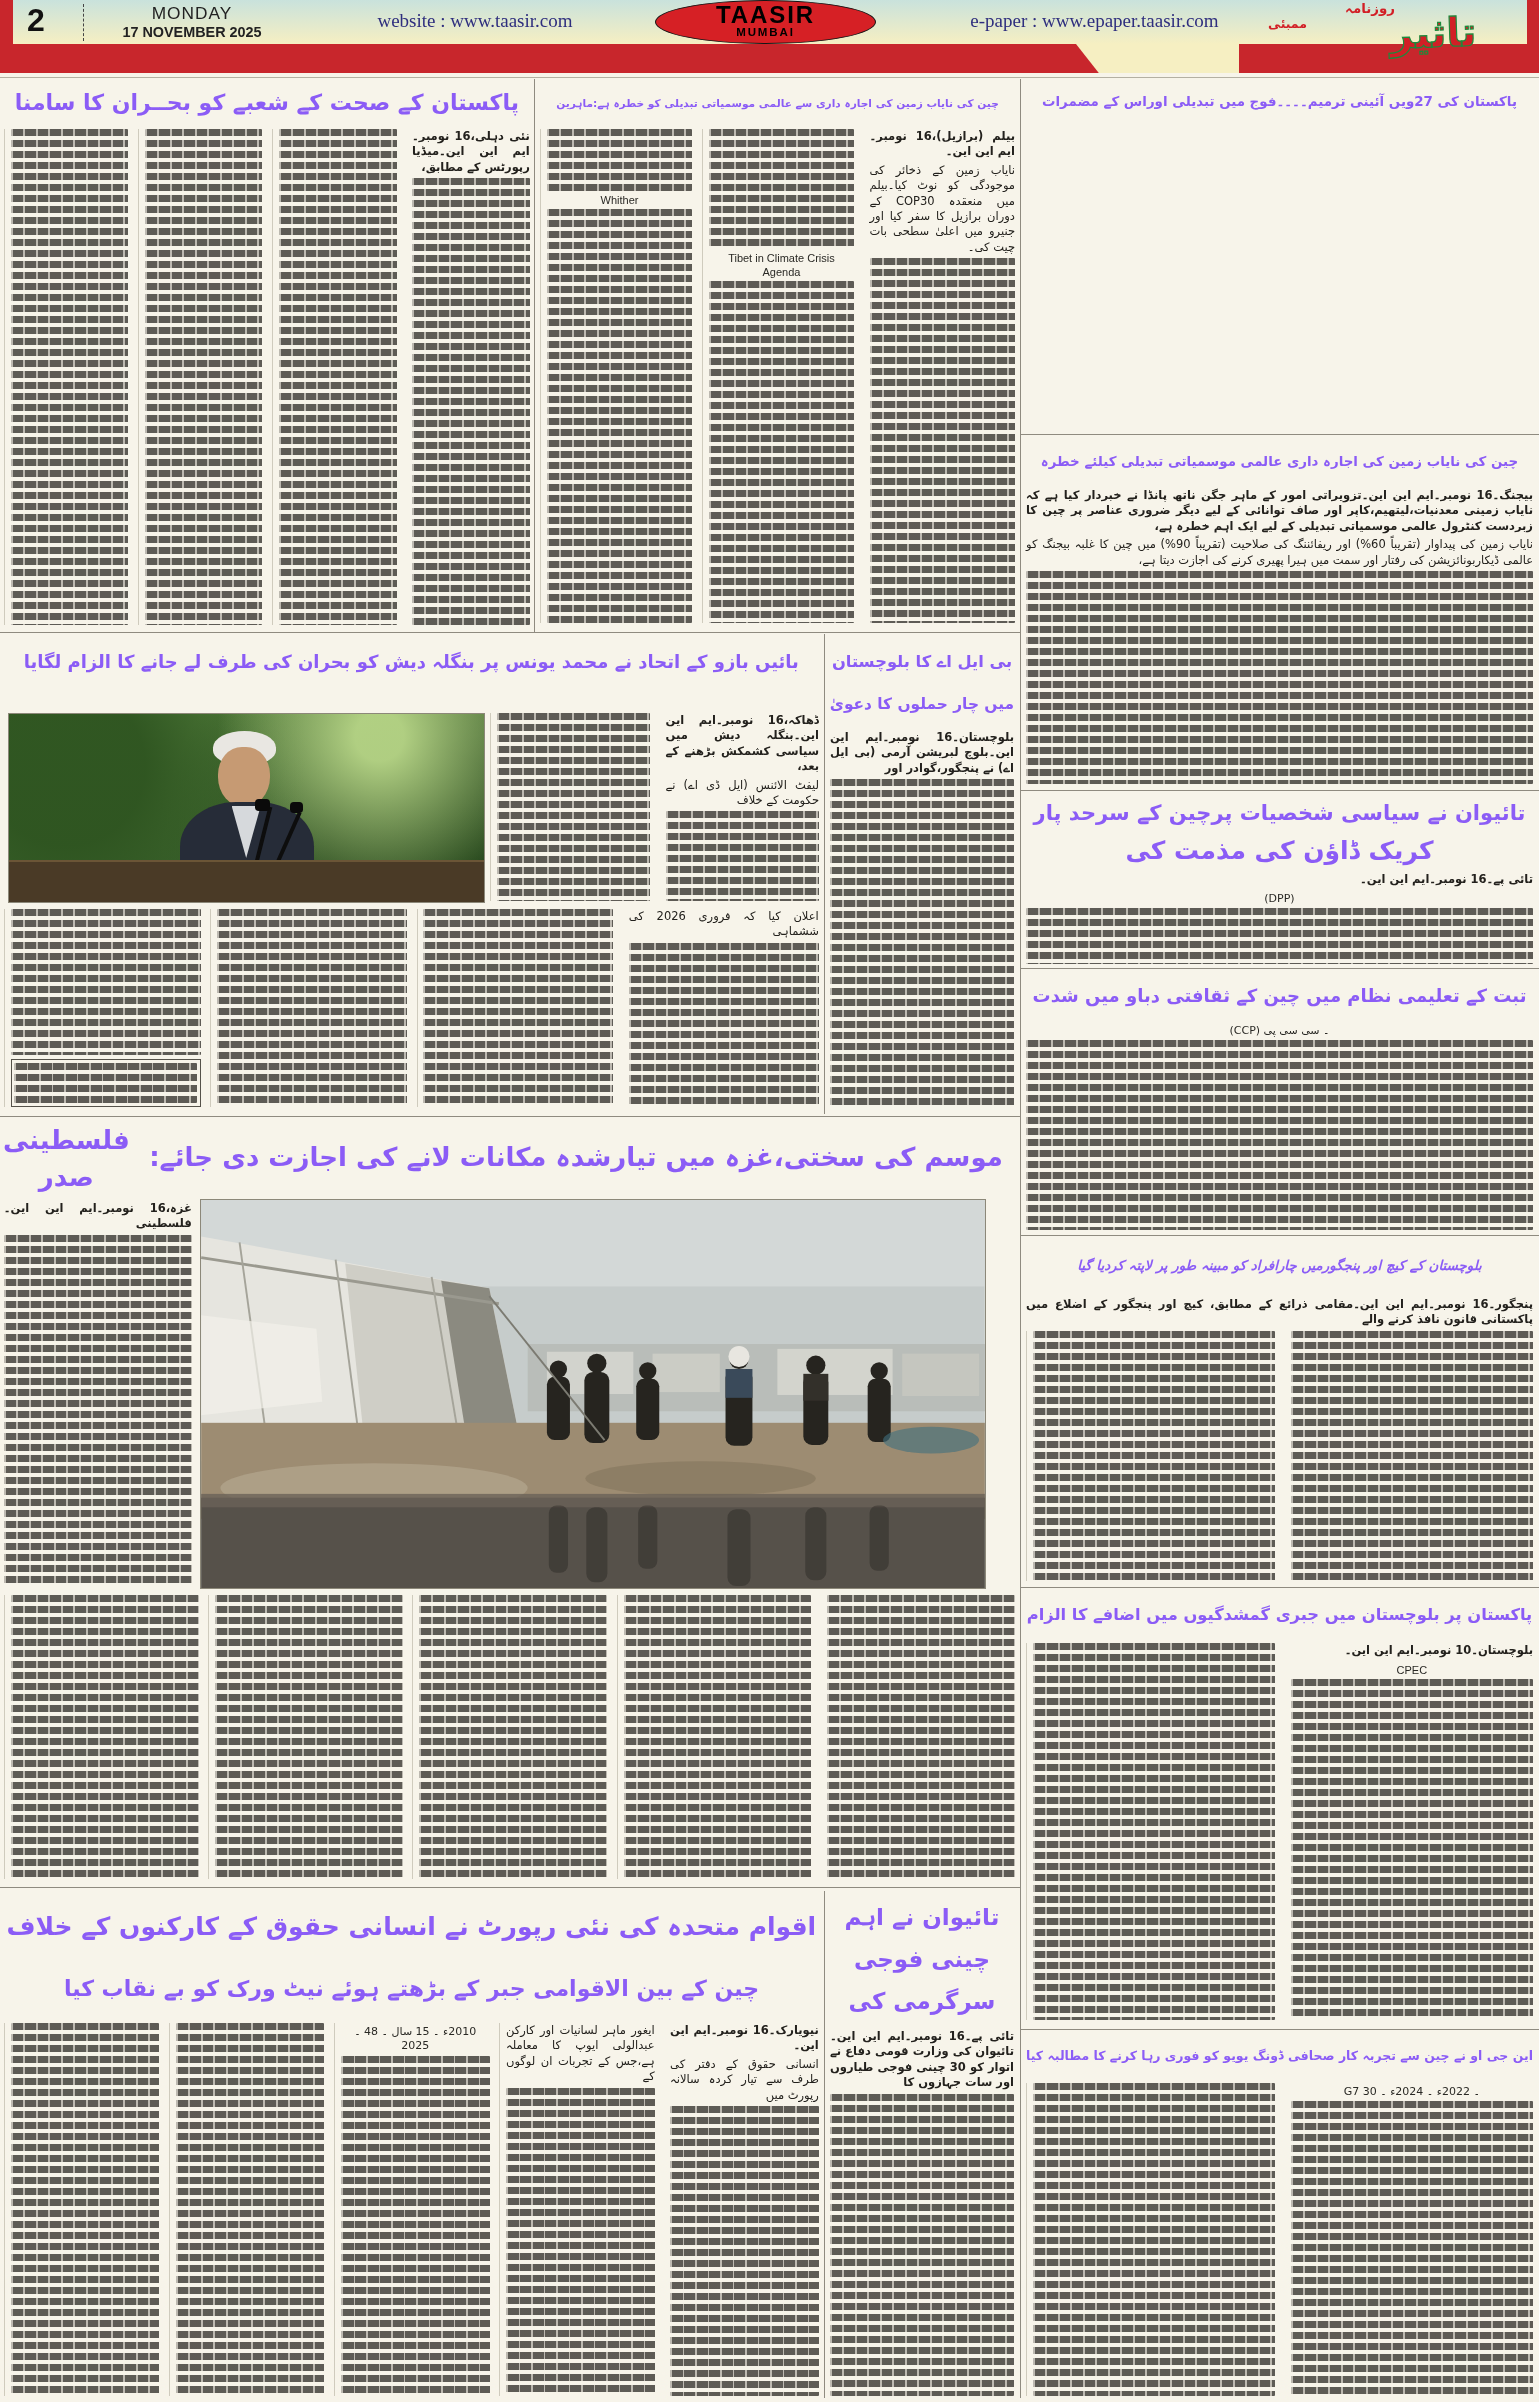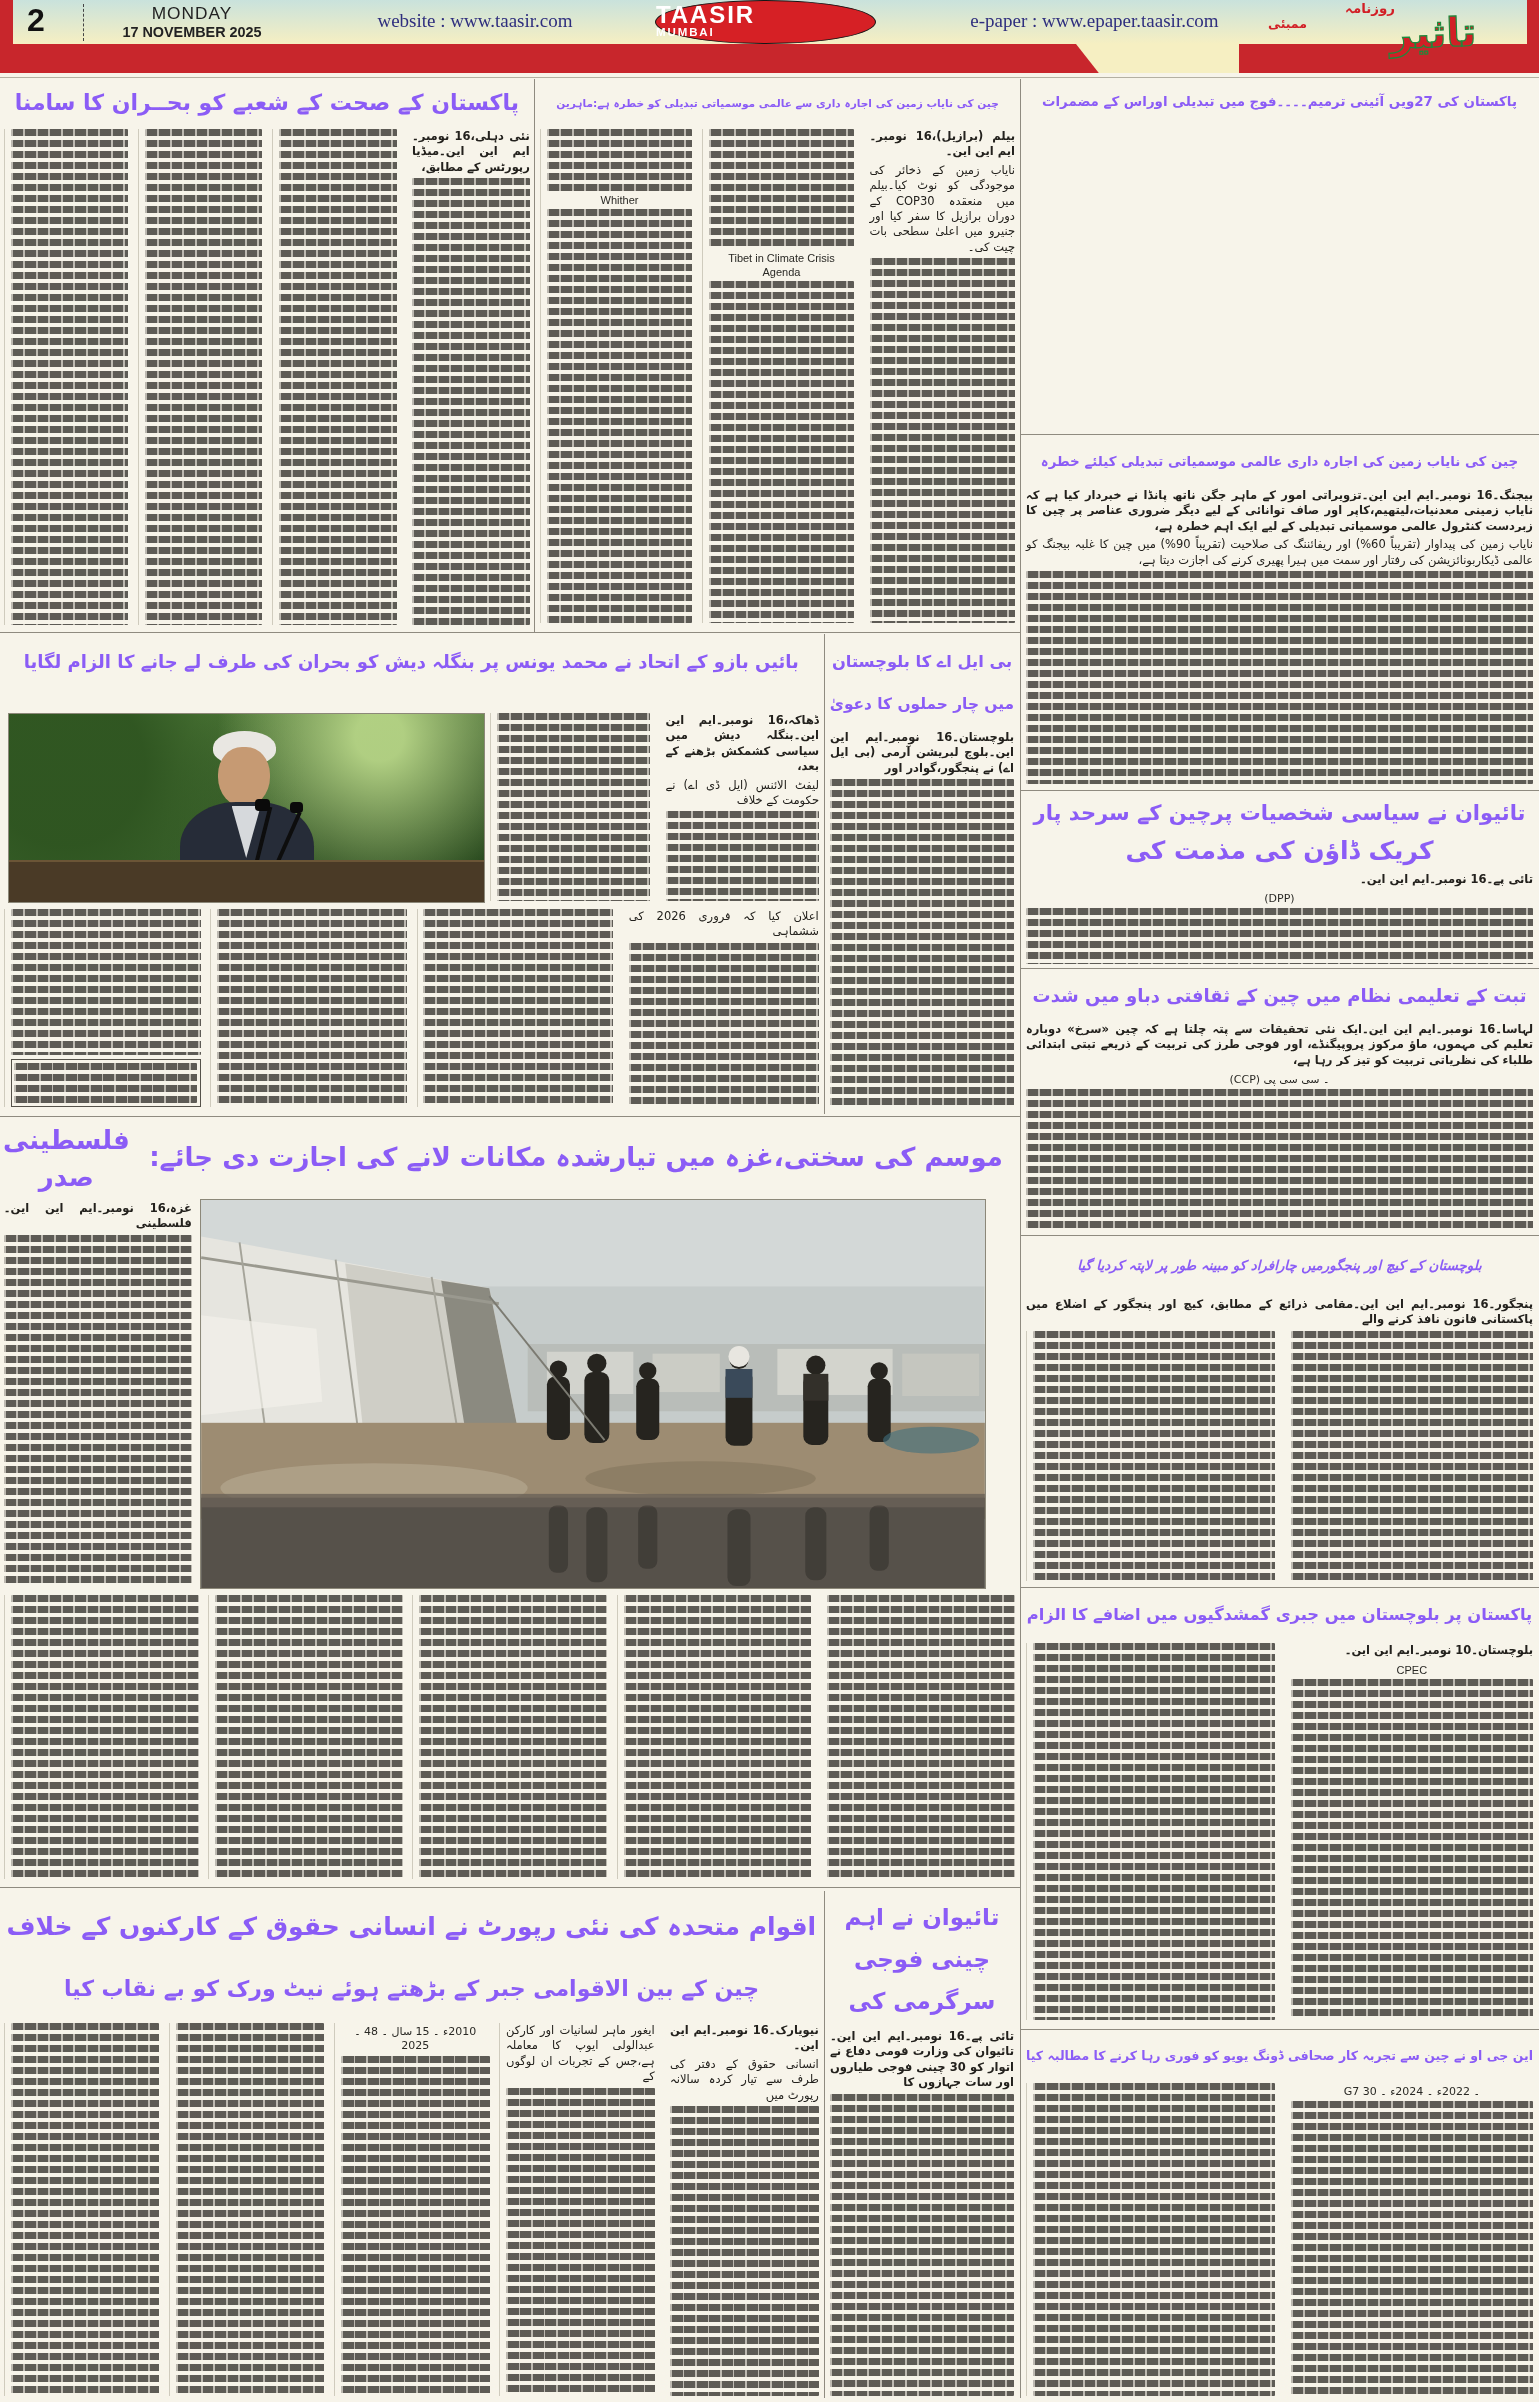--- a/index.html
+++ b/index.html
@@ -23,21 +23,21 @@
   
   #hdr{left:0;top:0;width:1539px;height:44px;background:linear-gradient(#c9e2dc,#f6efc2);}
   .redbar{position:absolute;top:0;width:12.5px;height:44px;background:#c8262c;}
   #pnum{left:27px;top:1.9px;font-size:32px;font-weight:bold;color:#111;}
   #dash{left:83px;top:3.8px;height:37px;border-left:1.9px dashed #444;}
   #daybox{left:96px;top:2.9px;width:192px;text-align:center;color:#222;}
   #daybox .d1{font-size:17.3px;font-weight:normal;letter-spacing:1px;}
   #daybox .d2{font-size:14.4px;font-weight:bold;}
   .site{font-size:19px;color:#2e2e7e;font-family:"Liberation Serif",serif;}
   #oval{left:655px;top:0px;width:221px;height:44px;background:#d62025;border:1.9px solid #151515;
-        border-radius:50%;box-sizing:border-box;text-align:left;color:#ffffff;}
+        border-radius:50%;box-sizing:border-box;text-align:center;color:#000000;}
   #oval .t1{font-size:24px;font-weight:bold;letter-spacing:1.9px;line-height:25px;margin-top:1px;font-family:"Liberation Sans",sans-serif;}
   #oval .t2{font-size:11.5px;font-weight:bold;letter-spacing:1.9px;line-height:11.5px;font-family:"Liberation Sans",sans-serif;}
   .mast-red{color:#d21f26;font-weight:bold;}
   #mastlogo{right:63px;top:9.6px;font-size:40px;font-weight:bold;color:#d21f26;
             -webkit-text-stroke:1.2px #1d8a3c;text-stroke:1.2px #1d8a3c;z-index:6;transform:rotate(-2deg);}
   #band{left:0;top:44px;width:1539px;height:29px;background:#c8262c;}
   #bandwedge{left:1076px;top:44px;width:163px;height:29px;background:#f6efc2;
              clip-path:polygon(0 0,100% 0,100% 100%,14% 100%);}
   
   #yphoto{left:7.7px;top:713px;width:475px;height:188px;border:1px solid #8c8879;overflow:hidden;
@@ -147,21 +147,20 @@
   <div class="abs urdu hl fit" style="left: 1026px; top: 794px; width: 507px; height: 38px; font-size: 21px; line-height: 38px;">تائیوان نے سیاسی شخصیات پرچین کے سرحد پار</div>
   <div class="abs urdu hl fit" style="left:1026px;top:832px;width:507px;height:37px;font-size:25px;line-height:37px;">کریک ڈاؤن کی مذمت کی</div>
   <div class="abs" style="left:1026px;top:872px;width:507px;height:92px;display:flex;flex-direction:column;">
     <p class="dl urdu">تائی پے۔16 نومبر۔ایم این این۔</p>
     <p class="term urdu">(DPP)</p>
     <div class="sim"></div>
   </div>
 
   <div class="abs urdu hl fit" style="left: 1026px; top: 974px; width: 507px; height: 44px; font-size: 18px; line-height: 44px;">تبت کے تعلیمی نظام میں چین کے ثقافتی دباو میں شدت</div>
   <div class="abs" style="left:1026px;top:1022px;width:507px;height:208px;display:flex;flex-direction:column;">
-    <p class="dl urdu">لہاسا۔16 نومبر۔ایم این این۔ایک نئی تحقیقات سے پتہ چلتا ہے کہ چین «سرخ» دوبارہ تعلیم کی مہموں، ماؤ مرکوز پروپیگنڈے، اور فوجی طرز کی تربیت کے ذریعے تبتی ابتدائی طلباء کی نظریاتی تربیت کو تیز کر رہا ہے،</p>
     <p class="term urdu">(CCP) ۔ سی سی پی</p>
     <div class="sim"></div>
   </div>
 
   <div class="abs urdu hl fit" style="left: 1026px; top: 1241px; width: 507px; height: 50px; font-size: 13.4px; line-height: 50px; font-style: italic;">بلوچستان کے کیچ اور پنجگورمیں چارافراد کو مبینہ طور پر لاپتہ کردیا گیا</div>
   <div class="abs" style="left:1026px;top:1297px;width:507px;height:284px;display:flex;flex-direction:column;">
     <p class="dl urdu">پنجگور۔16 نومبر۔ایم این این۔مقامی ذرائع کے مطابق، کیچ اور پنجگور کے اضلاع میں پاکستانی قانون نافذ کرنے والے</p>
     <div class="cols" style="flex:1;">
       <div class="col">
           <div class="sim"></div>

